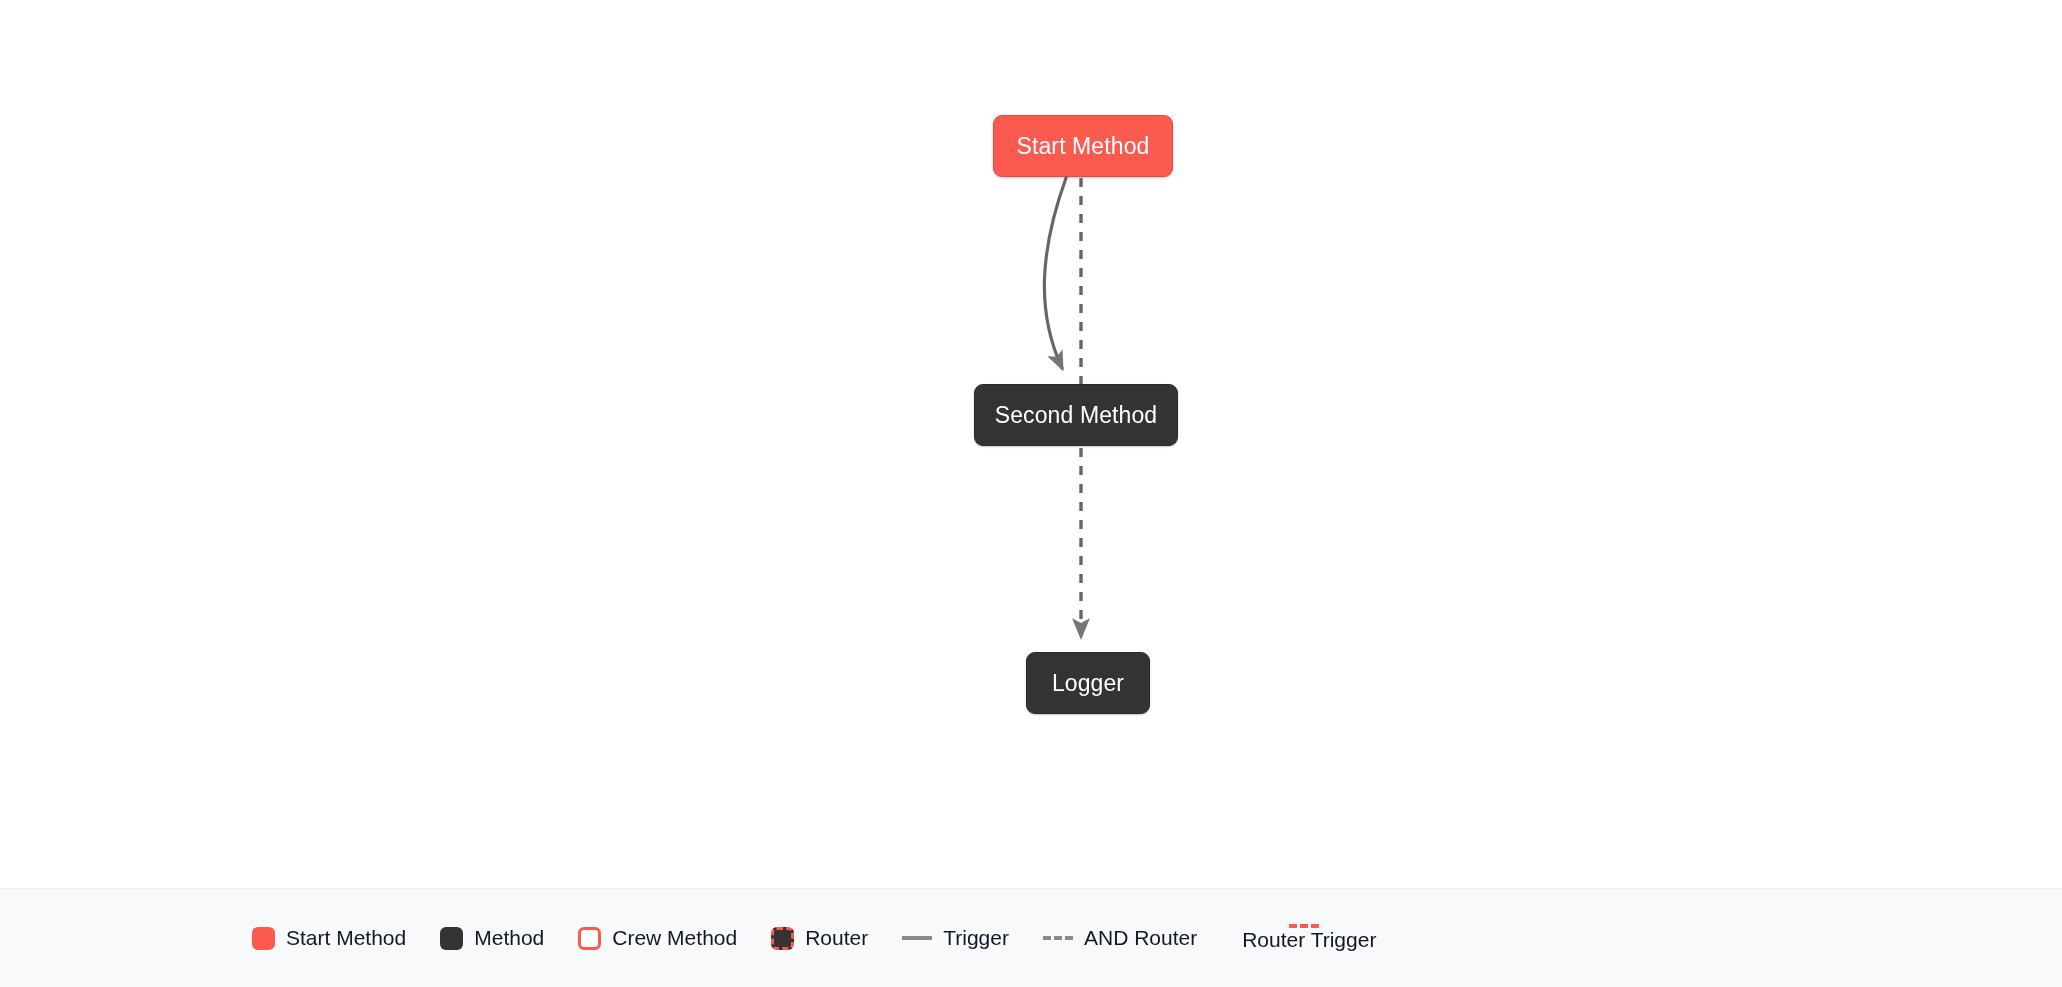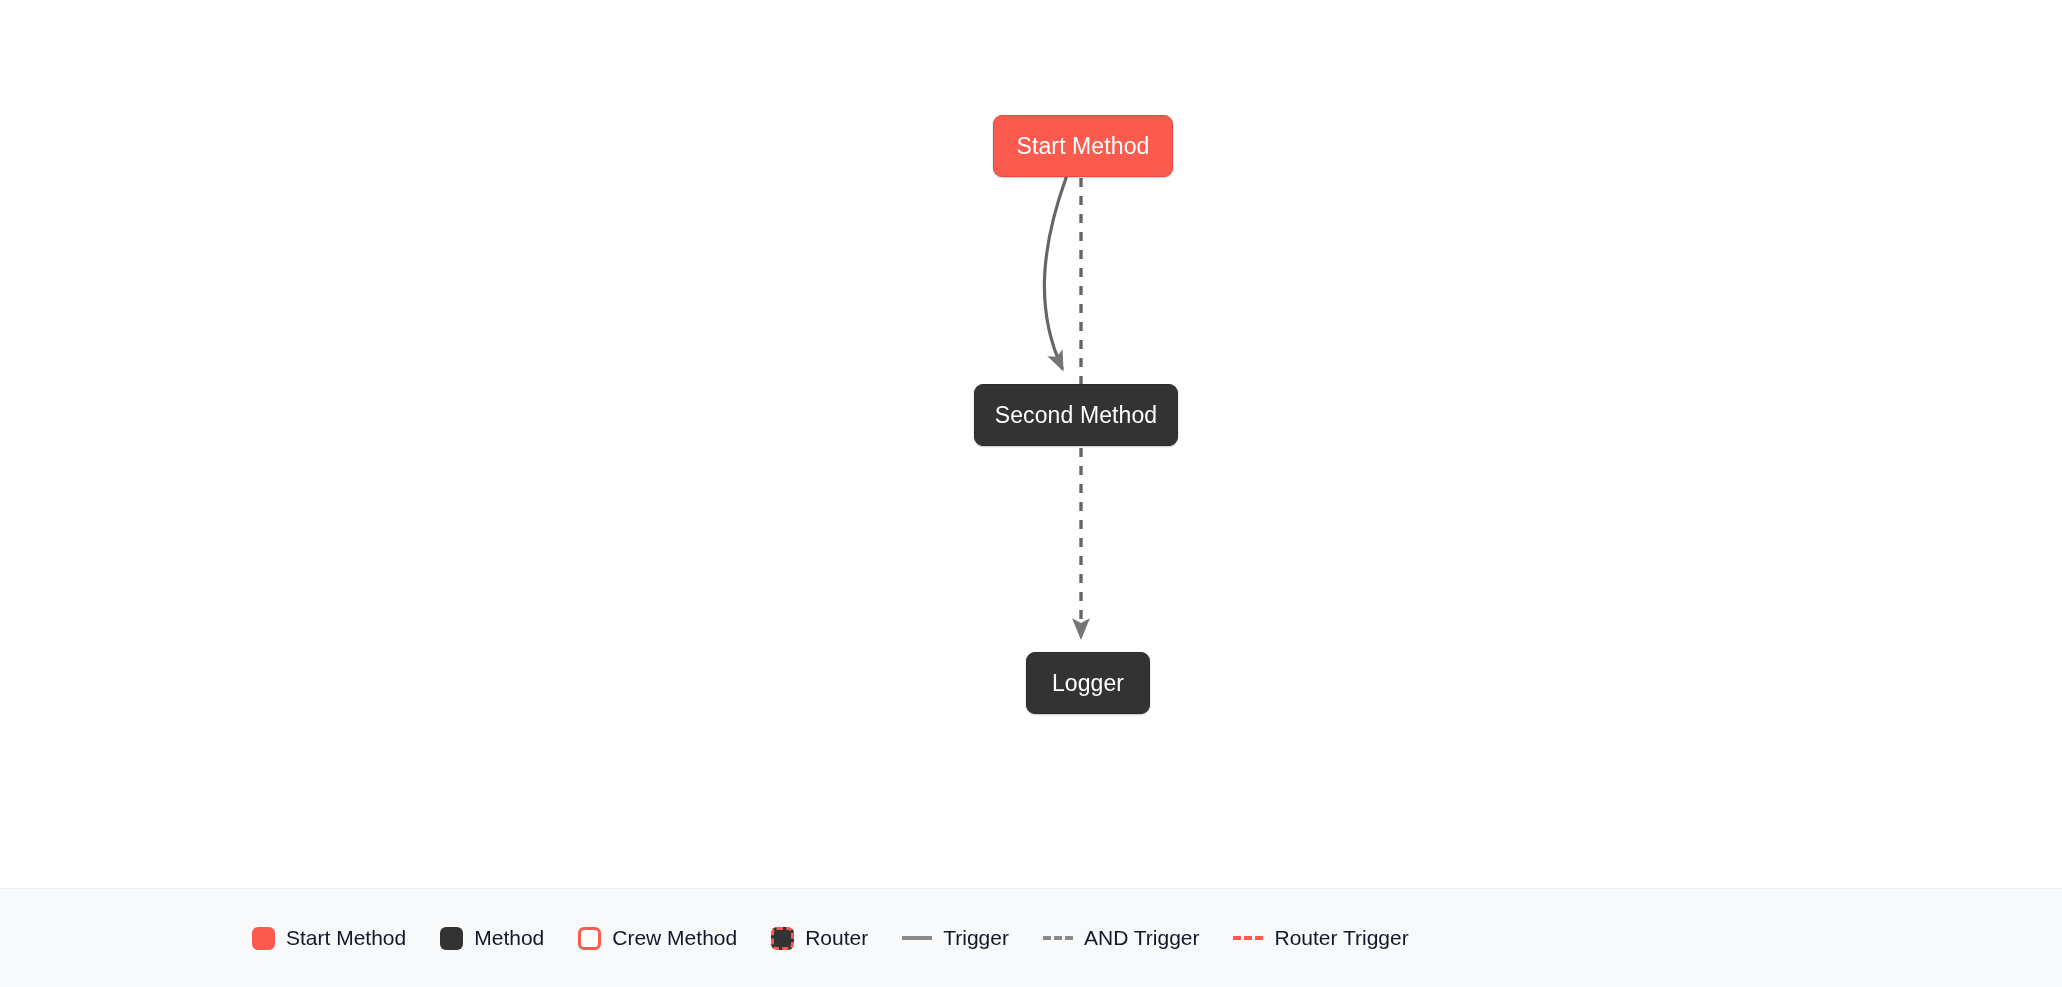--- a/index.html
+++ b/index.html
@@ -109,21 +109,21 @@
     -webkit-text-stroke: 5px #1a1a1a;
     paint-order: stroke fill;
     margin-left: -2px;
   }
 
   .legend-item {
     display: flex;
     align-items: center;
     margin-right: 34px;
   }
-  .legend-item:last-child { margin-right: 3px; }
+  .legend-item:last-child { margin-right: 3px; flex-direction: column; }
   .legend-text {
     font-size: 21px;
     color: #13172a;
     white-space: nowrap;
     margin-left: 11px;
   }
 
   .swatch {
     width: 23px;
     height: 23px;
@@ -211,21 +211,21 @@
         <span class="legend-text">Router</span>
       </div>
 
       <div class="legend-item">
         <span class="line-swatch solid-line"></span>
         <span class="legend-text">Trigger</span>
       </div>
 
       <div class="legend-item">
         <span class="line-swatch dashed-gray"></span>
-        <span class="legend-text">AND Trigger</span>
+        <span class="legend-text">AND Router</span>
       </div>
 
       <div class="legend-item">
         <span class="line-swatch dashed-red"></span>
         <span class="legend-text">Router Trigger</span>
       </div>
 
     </div>
   </div>
 

